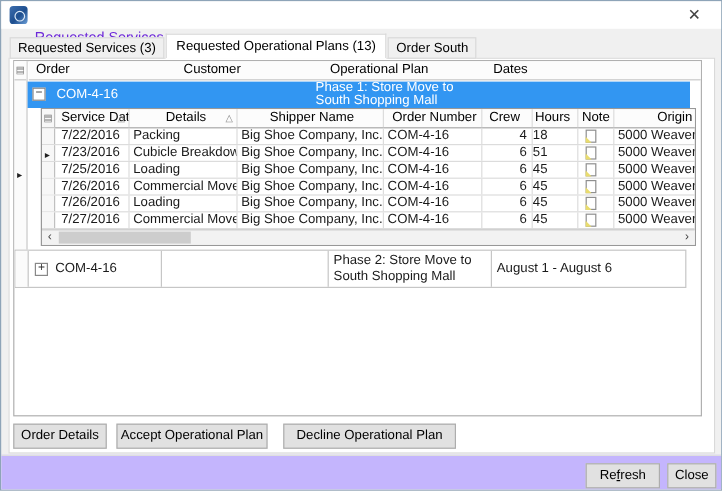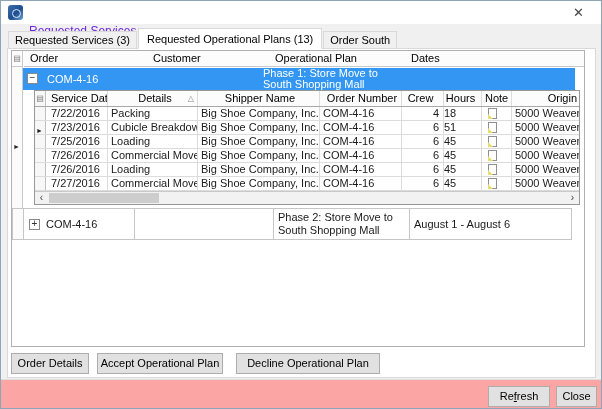--- a/index.html
+++ b/index.html
@@ -105,21 +105,21 @@
   .group-row2 .expand-box { left:5px; top:10px; }
   .g2-order .lbl { position:absolute; left:22px; top:0; line-height:30px; }
   
   .btn { position:absolute; height:21px; background:#e1e1e1; border:1px solid #adadad;
     text-align:center; line-height:19px; color:#000; cursor:default; }
   .btn-details { left:3px;  top:304px; width:78px; }
   .btn-accept  { left:89px; top:304px; width:126px; }
   .btn-decline { left:228px; top:304px; width:144px; }
   
   .footer { position:absolute; left:0; right:0; top:378px; bottom:0;
-    background:#fca5a5; border-top:1px solid #dfdfdf; }
+    background:#c4b5fd; border-top:1px solid #dfdfdf; }
   .btn-refresh { left:487px; top:6px; width:62px; }
   .btn-close   { left:555px; top:6px; width:41px; }
   .btn u { text-decoration:underline; }
 </style>
 </head>
 <body>
 
 <div class="dialog">
 
   <div class="titlebar">

